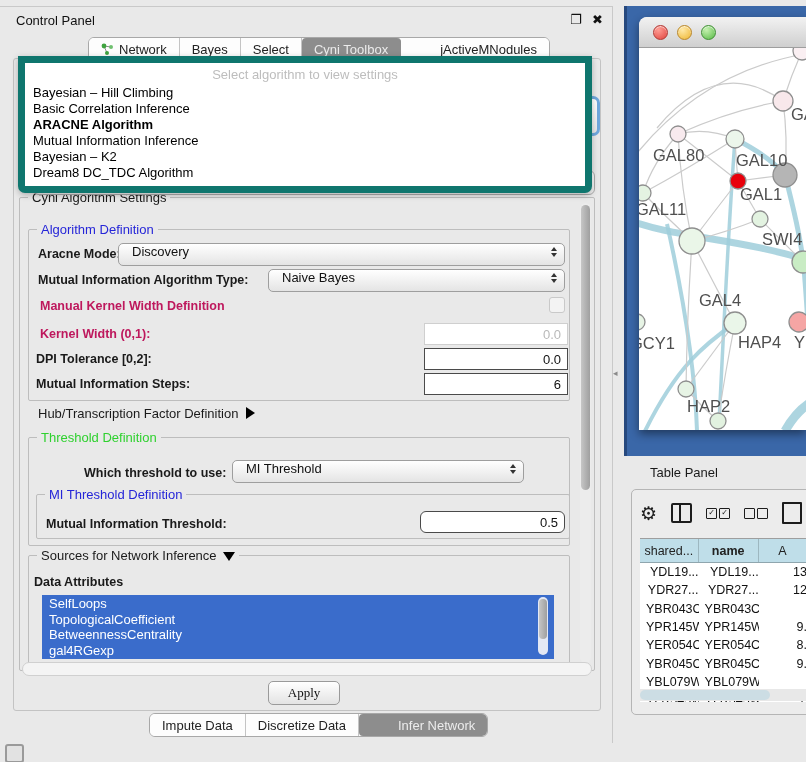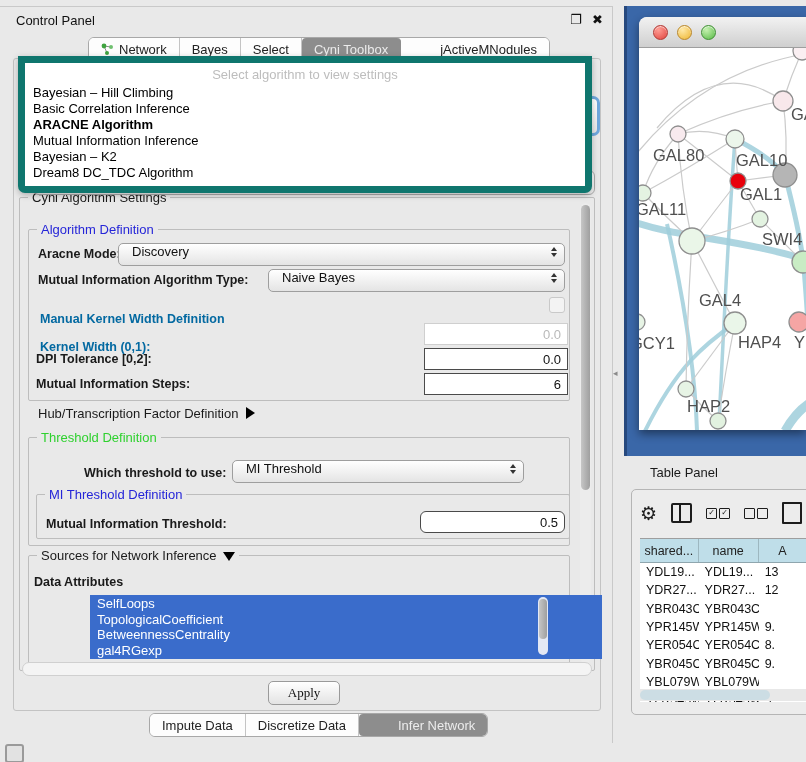--- a/index.html
+++ b/index.html
@@ -40,21 +40,21 @@
   .hidden-combo{left:33px;top:163px;width:540px;height:23px;border:1px solid #ababab;
     border-radius:6px;background:linear-gradient(#fbfbfb,#ededed);z-index:5;
     color:#b4b4b4;display:flex;align-items:center;padding-left:20px;}
   
   .grp{position:absolute;border:1px solid #bdbdbd;border-radius:2px;}
   .grp>.lg{position:absolute;top:-8px;left:8px;background:#E9E9E9;padding:0 4px;
     font-size:13px;white-space:nowrap;}
   .lg.blue{color:#2525d8;}
   .lg.green{color:#2fd12f;}
   .lbl{position:absolute;font-weight:bold;font-size:12.5px;color:#1a1a1a;white-space:nowrap;}
-  .lbl.dis{color:#0369a1;margin-top:13px;}
+  .lbl.dis{color:#be185d;}
   .lbl.plain{font-weight:normal;font-size:13px;}
   
   .combo{position:absolute;height:23px;border:1px solid #9e9e9e;border-radius:5px;
     background:linear-gradient(#ffffff,#e4e4e4);display:flex;align-items:flex-start;
     padding-left:13px;font-size:13px;color:#111;box-sizing:border-box;}
   .combo .arr{position:absolute;right:7px;top:3px;display:flex;flex-direction:column;gap:2px;align-items:center;}
   .combo .arr i{width:0;height:0;border-left:3.5px solid transparent;border-right:3.5px solid transparent;}
   .combo .arr i.up{border-bottom:4.5px solid #333;}
   .combo .arr i.dn{border-top:4.5px solid #333;}
   
@@ -107,21 +107,21 @@
     border:1px solid #b5b5b5;border-radius:5px 0 0 5px;overflow:hidden;}
   .tp-toolbar{position:absolute;left:8px;top:10px;display:flex;align-items:center;gap:14px;height:26px;}
   .ico{color:#1c1c1c;font-size:19px;line-height:19px;}
   .ico-cols{width:17px;height:16px;border:2px solid #1c1c1c;border-radius:2px;position:relative;}
   .ico-cols:before{content:"";position:absolute;left:6px;top:0;width:2px;height:100%;background:#1c1c1c;}
   .pair{display:flex;gap:2px;}
   .pair .bx{width:9px;height:9px;border:1.5px solid #1c1c1c;border-radius:1px;
     font-size:8px;line-height:8px;text-align:center;color:#1c1c1c;font-weight:bold;}
   .ico-table{width:16px;height:18px;border:2px solid #1c1c1c;border-radius:1px;}
   .grid{position:absolute;left:8px;top:48px;width:167px;height:163px;background:#fff;
-    border-top:1px solid #9e9e9e;overflow:hidden;}
+    border-top:1px solid #9e9e9e;overflow:hidden;text-align:right;}
   .grid-header{display:flex;background:#bfdee9;border-bottom:1px solid #8fa6ae;height:23px;}
   .gh-cell{display:flex;align-items:center;justify-content:center;font-size:12.5px;
     color:#222;border-right:1px solid #9db7c0;box-sizing:border-box;white-space:nowrap;overflow:hidden;}
   .grid-row{display:flex;height:18.3px;align-items:center;}
   .g-cell{font-size:12.5px;color:#111;padding-left:6px;box-sizing:border-box;
     white-space:nowrap;overflow:hidden;}
   .tp-hscroll{position:absolute;left:8px;top:199px;width:167px;height:12px;background:#e8e8e8;}
   .tp-hthumb{position:absolute;left:0;top:1px;width:130px;height:10px;background:#ccdde4;border-radius:5px;}
 </style>
 </head>
@@ -228,21 +228,21 @@
   <div class="grp" style="left:36px;top:487px;width:532px;height:43px;">
     <span class="lg blue">MI Threshold Definition</span>
   </div>
   <div class="lbl" style="left:46px;top:510px;">Mutual Information Threshold:</div>
   <div class="tf strong" style="left:420px;top:504px;width:131px;border-radius:6px;">0.5</div>
 
   <div class="grp" style="left:28px;top:548px;width:540px;height:107px;">
     <span class="lg"><span>Sources for Network Inference</span><span class="tri-down"></span></span>
   </div>
   <div class="lbl" style="left:34px;top:568px;">Data Attributes</div>
-  <div class="attr-list" style="left:42px;top:588px;width:510px;height:62px;margin-left:48px;" id="attr-list">
+  <div class="attr-list" style="left:42px;top:588px;width:510px;height:62px;" id="attr-list">
       <div class="attr-item">SelfLoops</div>
       <div class="attr-item">TopologicalCoefficient</div>
       <div class="attr-item">BetweennessCentrality</div>
       <div class="attr-item">gal4RGexp</div>
     </div>
   <div class="abs vscroll" style="left:538px;top:590px;height:58px;width:10px;background:#e3e8f4;">
     <div class="vthumb" style="top:2px;height:40px;width:8px;"></div>
   </div>
   <div class="hscroll abs" style="left:22px;top:655px;width:568px;"></div>
 
@@ -346,21 +346,21 @@
       </span>
     <span class="pair">
         <span class="bx"></span>
         <span class="bx"></span>
       </span>
     <span class="ico-table"></span>
   </div>
   <div class="grid">
     <div class="grid-header" id="grid-header">
         <div class="gh-cell" style="width: 73px;">shared...</div>
-        <div class="gh-cell" style="width: 75px;">name</div>
+        <div class="gh-cell" style="width: 75px; font-weight: bold;">name</div>
         <div class="gh-cell" style="width: 60px;">A</div>
       </div>
     <div id="grid-body">
         <div class="grid-row">
           <div class="g-cell" style="width: 73px;">YDL19...</div>
           <div class="g-cell" style="width: 75px;">YDL19...</div>
           <div class="g-cell" style="width: 60px;">13</div>
         </div>
         <div class="grid-row">
           <div class="g-cell" style="width: 73px;">YDR27...</div>

